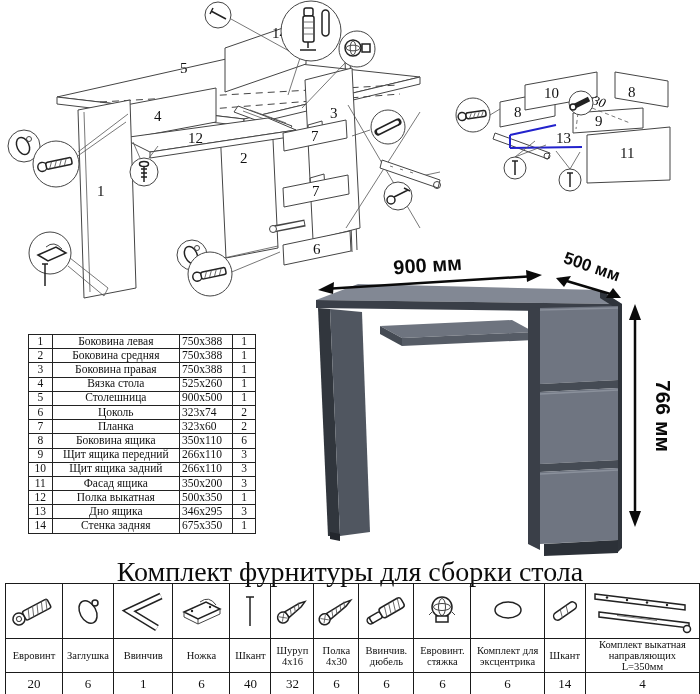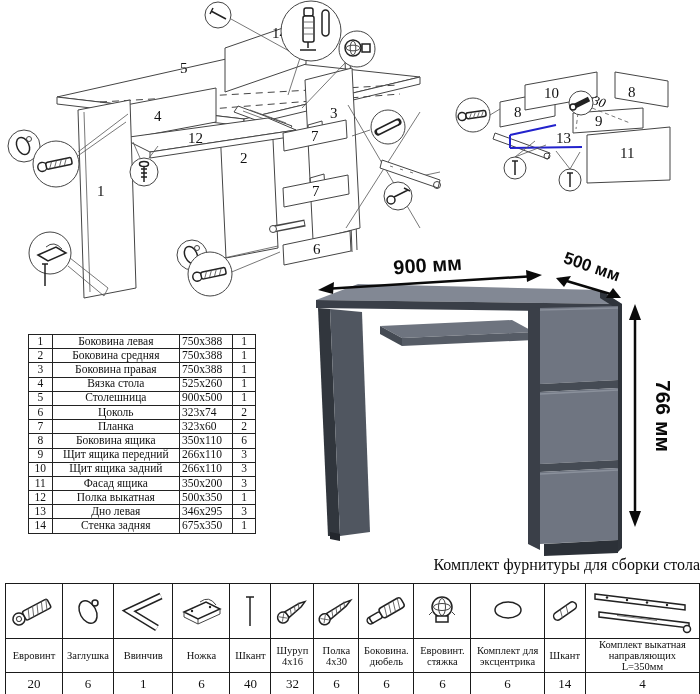--- a/index.html
+++ b/index.html
@@ -13,22 +13,22 @@
   .thin{stroke:#555;fill:none;stroke-width:0.8;}
   
   #parts-table{position:absolute;left:28px;top:334px;width:228px;border-collapse:collapse;
                font-size:11.5px;line-height:1.02;}
   #parts-table td{border:1px solid #222;padding:0 2px;height:13.2px;white-space:nowrap;}
   #parts-table td.c-num{width:20px;text-align:center;}
   #parts-table td.c-name{width:126px;text-align:center;font-family:Liberation Serif, serif;}
   #parts-table td.c-size{width:50px;}
   #parts-table td.c-qty{width:20px;text-align:center;}
   
-  #hardware-title{position:absolute;left:0;top:556px;width:700px;text-align:right;
-                  font-size:16px;color:#0c0c0c;}
+  #hardware-title{position:absolute;left:0;top:556px;width:700px;text-align:center;
+                  font-size:28px;color:#0c0c0c;}
   #hw-table{position:absolute;left:5px;top:583px;border-collapse:collapse;table-layout:fixed;
             font-size:10.5px;text-align:center;}
   #hw-table td{border:1.5px solid #1a1a1a;padding:0 1px;overflow:hidden;}
   #hw-table tr.r-icon td{height:54px;}
   #hw-table tr.r-name td{height:30px;line-height:1.05;}
   #hw-table tr.r-qty td{height:22px;font-size:13px;}
   .hwicon svg{display:block;margin:0 auto;}
   .ic{stroke:#222;fill:none;stroke-width:1.5;}
   .icf{stroke:#222;fill:#fff;stroke-width:1.5;}
   .abs{position:absolute;}
@@ -323,21 +323,21 @@
           <td class="c-qty">3</td>
         </tr>
     <tr>
           <td class="c-num">12</td>
           <td class="c-name">Полка выкатная</td>
           <td class="c-size">500x350</td>
           <td class="c-qty">1</td>
         </tr>
     <tr>
           <td class="c-num">13</td>
-          <td class="c-name">Дно левая</td>
+          <td class="c-name">Дно ящика</td>
           <td class="c-size">346x295</td>
           <td class="c-qty">3</td>
         </tr>
     <tr>
           <td class="c-num">14</td>
           <td class="c-name">Стенка задняя</td>
           <td class="c-size">675x350</td>
           <td class="c-qty">1</td>
         </tr>
     </tbody>
@@ -504,21 +504,21 @@
               </svg></span></td>
     </tr>
     <tr class="r-name">
       <td>Евровинт</td>
       <td>Заглушка</td>
       <td>Ввинчив</td>
       <td>Ножка</td>
       <td>Шкант</td>
       <td>Шуруп 4x16</td>
       <td>Полка 4x30</td>
-      <td>Боковина. дюбель</td>
+      <td>Ввинчив. дюбель</td>
       <td>Евровинт. стяжка</td>
       <td>Комплект для эксцентрика</td>
       <td>Шкант</td>
       <td>Комплект выкатная направляющих L=350мм</td>
     </tr>
     <tr class="r-qty">
       <td>20</td>
       <td>6</td>
       <td>1</td>
       <td>6</td>

